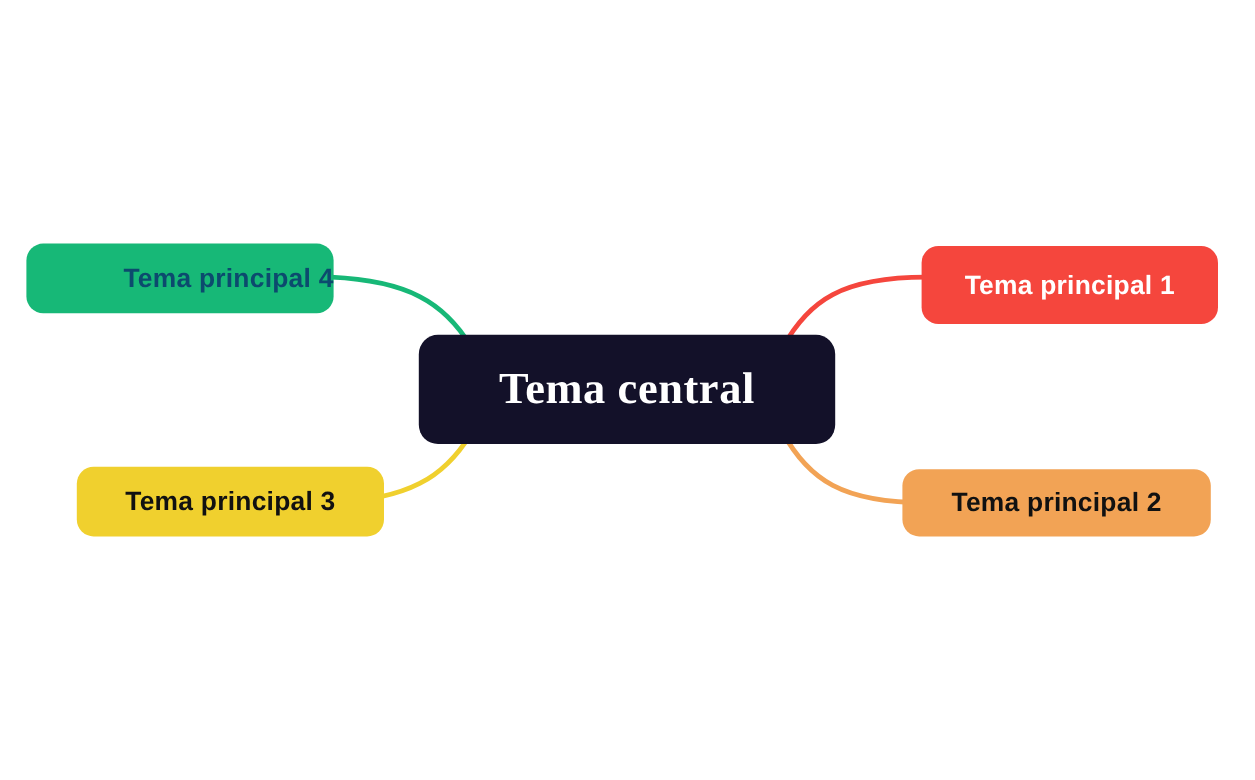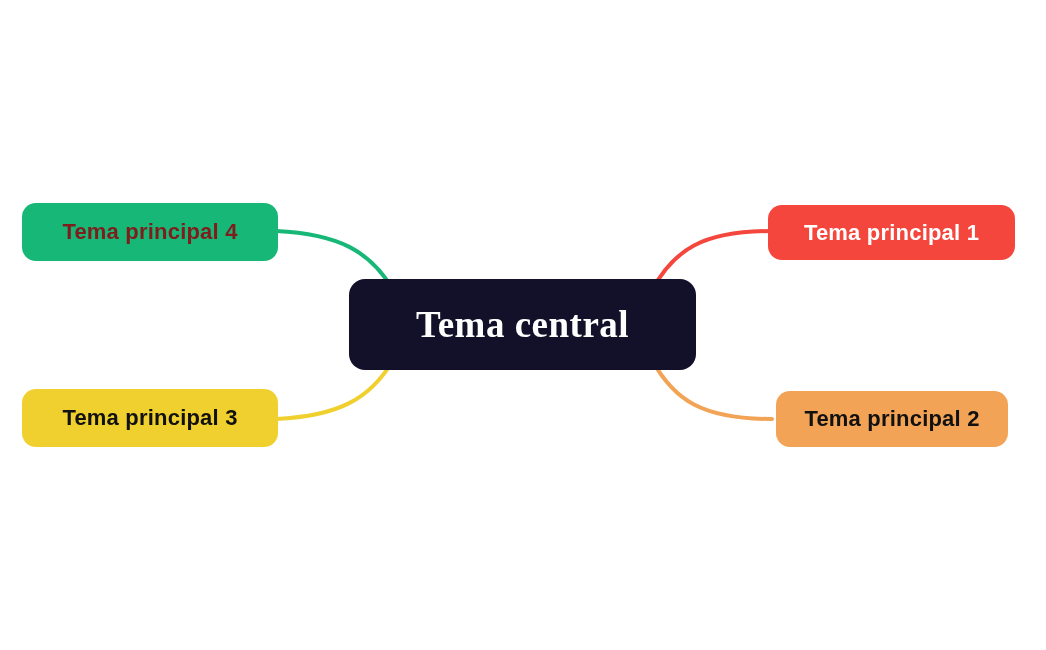--- a/index.html
+++ b/index.html
@@ -46,22 +46,22 @@
     font-weight: 700;
     letter-spacing: 0.5px;
     font-family: Liberation Serif, serif;
   }
   .node-branch {
     border-radius: 14px;
     font-size: 22px;
     font-weight: 700;
     letter-spacing: 0.2px;
   }
-  .node-branch-1 { left: 768px; top: 205px; width: 247px; height: 55px; }
-  .node-branch-2 { left: 776px; top: 391px; width: 232px; height: 56px; text-align: center; }
+  .node-branch-1 { left: 768px; top: 205px; width: 247px; height: 65px; }
+  .node-branch-2 { left: 752px; top: 391px; width: 257px; height: 56px; text-align: center; }
   .node-branch-3 { left: 22px;  top: 389px; width: 256px; height: 58px; }
   .node-branch-4 { left: 22px;  top: 203px; width: 256px; height: 58px; }
   .node-label {
     white-space: nowrap;
     pointer-events: none;
   }
 </style>
 </head>
 <body>
 
@@ -79,21 +79,21 @@
   </div>
 
   <div class="node node-branch node-branch-1" style="background-color: rgb(245, 70, 61); color: rgb(255, 255, 255);">
     <span class="node-label">Tema principal 1</span>
   </div>
 
   <div class="node node-branch node-branch-2" style="background-color: rgb(242, 163, 85); color: rgb(17, 17, 17);">
     <span class="node-label">Tema principal 2</span>
   </div>
 
-  <div class="node node-branch node-branch-3" style="background-color: rgb(240, 208, 46); color: rgb(17, 17, 17);">
+  <div class="node node-branch node-branch-3" style="background-color: rgb(240, 208, 46); color: rgb(17, 17, 17); margin-left: 42px;">
     <span class="node-label">Tema principal 3</span>
   </div>
 
-  <div class="node node-branch node-branch-4" style="background-color: rgb(23, 184, 119); color: #7f1d1d;">
+  <div class="node node-branch node-branch-4" style="background-color: rgb(23, 184, 119); color: #0c4a6e; justify-content: flex-end;">
     <span class="node-label">Tema principal 4</span>
   </div>
 
 </div>
 
 </body></html>

